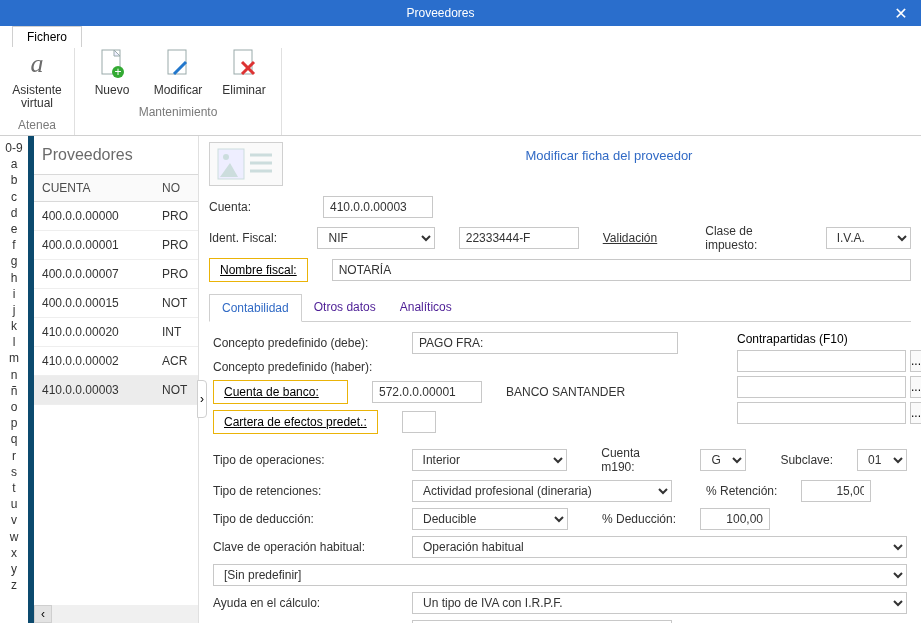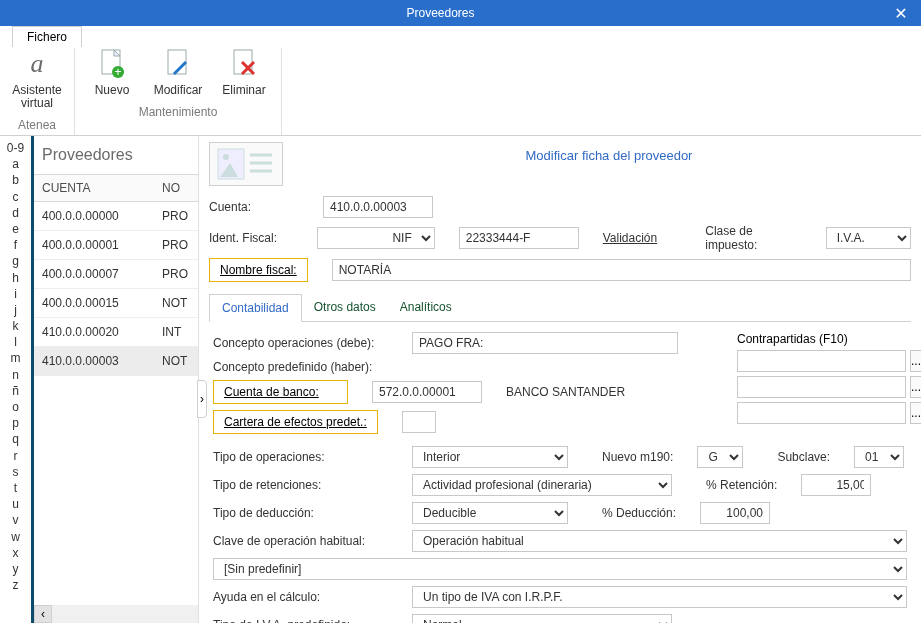--- a/index.html
+++ b/index.html
@@ -10,21 +10,21 @@
   .ribbon { height: 110px; border-bottom: 1px solid #d0d0d0; display:flex; }
   .ribbon-tab-bar { height: 22px; }
   .ribbon-tab { display:inline-block; padding:3px 14px; border:1px solid #d0d0d0; border-bottom:none; background:#fff; }
   .ribbon-group { display:flex; flex-direction:column; align-items:center; border-right:1px solid #e0e0e0; padding:0 10px; }
   .ribbon-group .icons { display:flex; gap:12px; }
   .ribbon-btn { display:flex; flex-direction:column; align-items:center; width:54px; cursor:pointer; }
   .ribbon-btn .ico { width:32px; height:32px; margin-bottom:4px; display:flex; align-items:center; justify-content:center; }
   .ribbon-btn span.lbl { text-align:center; line-height:1.1; }
   .ribbon-group .group-label { color:#7a7a7a; font-size:12px; margin-top:8px; }
   .body { display:flex; height: calc(623px - 26px - 110px); }
-  .az-sidebar { width:34px; border-right:3px solid #0c4a6e; padding:4px 0; text-align:center; color:#333; line-height:1.35; }
+  .az-sidebar { width:34px; border-right:6px solid #0c4a6e; padding:4px 0; text-align:center; color:#333; line-height:1.35; }
   .az-sidebar div { cursor:pointer; }
   .list-panel { width:165px; display:flex; flex-direction:column; border-right:1px solid #e0e0e0; }
   .list-panel-wrap { position:relative; flex:1; display:flex; flex-direction:column; }
   .list-title { font-size:16px; color:#6b6b6b; padding:10px 8px; }
   .list-table { flex:1; overflow:hidden; }
   .list-table table { width:100%; border-collapse:collapse; }
   .list-table th { text-align:left; padding:6px 8px; border-top:1px solid #d9d9d9; border-bottom:1px solid #d9d9d9; background:#fafafa; color:#4c4c4c; font-weight:normal;}
   .list-table td { padding:7px 8px; border-bottom:1px solid #eee; color:#333; white-space:nowrap; overflow:hidden; }
   .list-table tr.selected td { background:#ececec; }
   .hscroll { height:18px; background:#f0f0f0; display:flex; align-items:center; }
@@ -37,21 +37,21 @@
   .detail-title { color:#316ac5; font-size:13px; flex:1; text-align:center; padding-top:6px; }
 
   .form-row { display:flex; align-items:center; gap:24px; margin-bottom:6px; }
   .lbl { color:#333; }
   .lbl-b { padding:4px 10px; border:1px solid #eab308;text-decoration:underline; }
   input.txt, select.sel { border:1px solid #c8c8c8; height:22px; padding:2px 6px; background:#fff; color:#333; }
   input.txt.short { width:110px; }
   select.sel { height:22px; }
   .link { color:#333; text-decoration:underline; cursor:pointer; }
   .tabstrip { display:flex; border-bottom:1px solid #cfcfcf; margin-top:6px; }
-  .tabstrip .tab { padding:6px 12px; color:#14532d; cursor:pointer; }
+  .tabstrip .tab { padding:6px 12px; color:#4c1d95; cursor:pointer; }
   .tabstrip .tab.active { border:1px solid #cfcfcf; border-bottom:1px solid #fff; margin-bottom:-1px; color:#316ac5; }
   .tab-body { padding:10px 4px; flex:1; position:relative; }
   .grid2 { display:flex; gap:14px; }
   .col-left { flex:1; }
   .col-right { width:170px; }
   .contras label { display:block; margin-bottom:4px; }
   .contras-row { display:flex; gap:4px; margin-bottom:4px; }
   .contras-row input { flex:1; }
   .sqbtn { width:24px; height:22px; border:1px solid #c8c8c8; background:#fafafa; cursor:pointer; display:flex; align-items:center; justify-content:center;}
   .atenea { font-family:serif; font-style:italic; font-size:26px; color:#6b6b6b; }
@@ -173,20 +173,24 @@
                 <td>PRO</td>
               </tr>
               <tr>
                 <td>400.0.0.00015</td>
                 <td>NOT</td>
               </tr>
               <tr>
                 <td>410.0.0.00020</td>
                 <td>INT</td>
               </tr>
+              <tr>
+                <td>410.0.0.00002</td>
+                <td>ACR</td>
+              </tr>
               <tr class="selected">
                 <td>410.0.0.00003</td>
                 <td>NOT</td>
               </tr>
             </tbody>
         </table>
       </div>
       <div class="hscroll">
         <div class="arrow">‹</div>
       </div>
@@ -208,21 +212,21 @@
       </div>
       <div class="detail-title">Modificar ficha del proveedor</div>
     </div>
 
     <div class="form-row">
       <span class="lbl" style="width:90px;">Cuenta:</span>
       <input class="txt short" value="410.0.0.00003" style="">
     </div>
     <div class="form-row">
       <span class="lbl" style="width:90px;">Ident. Fiscal:</span>
-      <select class="sel" style="width:124px;text-align:right;"><option>NIF</option></select>
+      <select class="sel" style="width:124px;"><option>NIF</option></select>
       <input class="txt" style="width: 120px;" value="22333444-F">
       <span class="link">Validación</span>
       <span style="flex:1"></span>
       <span class="lbl">Clase de impuesto:</span>
       <select class="sel" style="width:90px;"><option>I.V.A.</option></select>
     </div>
     <div class="form-row">
       <span class="lbl-b">Nombre fiscal:</span>
       <input class="txt" style="flex: 1 1 0%;" value="NOTARÍA">
     </div>
@@ -230,21 +234,21 @@
     <div class="tabstrip">
       <div class="tab active">Contabilidad</div>
       <div class="tab">Otros datos</div>
       <div class="tab">Analíticos</div>
     </div>
 
     <div class="tab-body">
       <div class="grid2">
         <div class="col-left">
           <div class="form-row">
-            <span class="lbl" style="width:175px;">Concepto operaciones (debe):</span>
+            <span class="lbl" style="width:175px;">Concepto predefinido (debe):</span>
             <input class="txt" style="width: 266px;" value="PAGO FRA:">
           </div>
           <div class="form-row">
             <span class="lbl" style="width:175px;">Concepto predefinido (haber):</span>
           </div>
           <div class="form-row">
             <span class="lbl-b" style="width:135px;">Cuenta de banco:</span>
             <input class="txt short" value="572.0.0.00001" style="">
             <span class="lbl">BANCO SANTANDER</span>
           </div>
@@ -266,21 +270,21 @@
           <div class="contras-row">
               <input class="txt" style="">
               <div class="sqbtn">...</div>
             </div>
         </div>
       </div>
 
       <div class="form-row" style="margin-top:6px;">
         <span class="lbl" style="width:175px;">Tipo de operaciones:</span>
         <select class="sel" style="width:156px;"><option>Interior</option></select>
-        <span class="lbl" style="margin-left:10px;">Nuevo m190:</span>
+        <span class="lbl" style="margin-left:10px;">Cuenta m190:</span>
         <select class="sel" style="width:46px;"><option>G</option></select>
         <span class="lbl" style="margin-left:10px;">Subclave:</span>
         <select class="sel" style="width:50px;"><option>01</option></select>
       </div>
       <div class="form-row">
         <span class="lbl" style="width:175px;">Tipo de retenciones:</span>
         <select class="sel" style="width:260px;"><option>Actividad profesional (dineraria)</option></select>
         <span class="lbl" style="margin-left:10px;">% Retención:</span>
         <input class="txt" style="width: 70px; text-align: right; padding-left: 34px;" value="15,00">
       </div>

